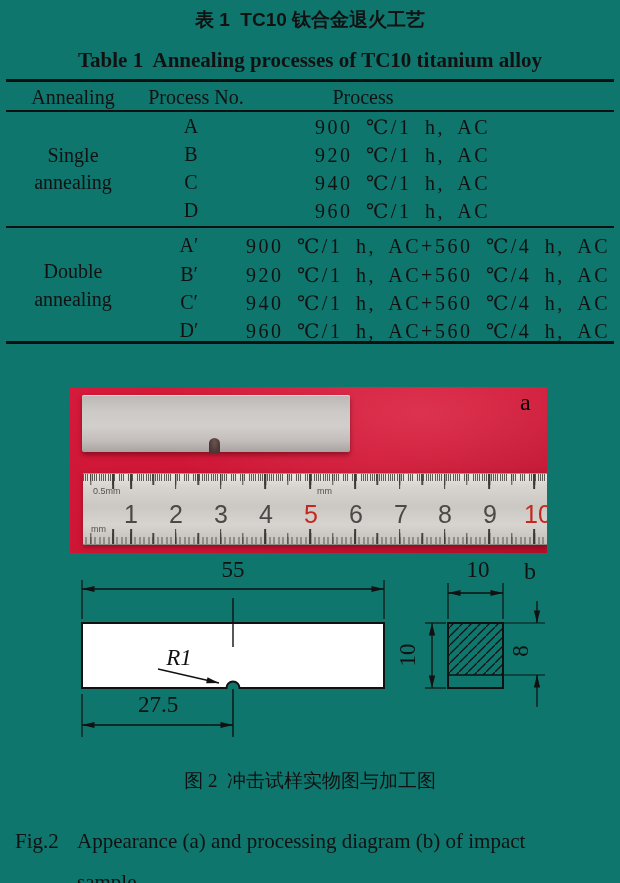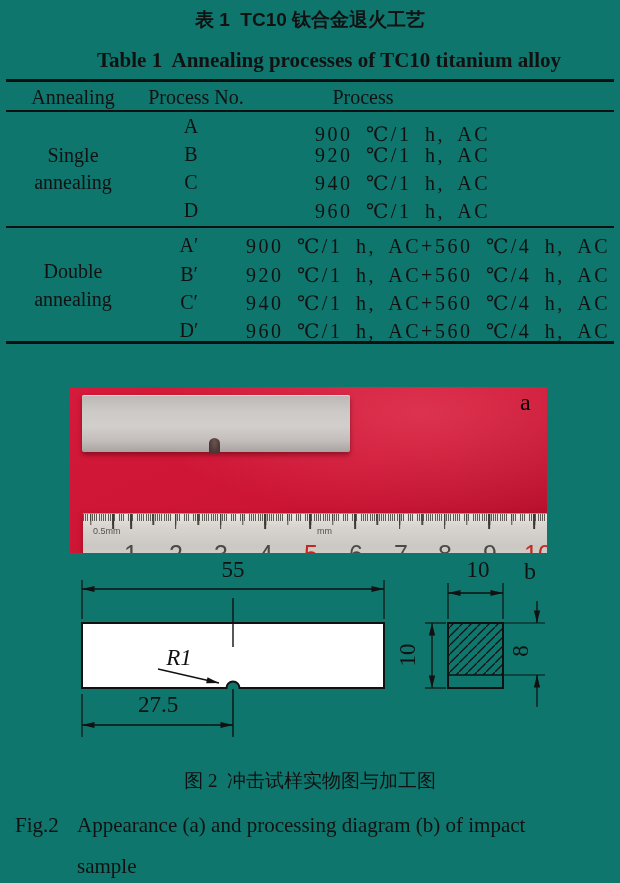--- a/index.html
+++ b/index.html
@@ -6,40 +6,40 @@
   body { background:#ffffff; width:620px; height:883px; overflow:hidden;
          font-family:"Liberation Serif","DejaVu Serif",serif; color:#111; }
   #root { position:relative; width:620px; height:883px; background:#0f766e; }
   .t { position:absolute; white-space:pre; }
   .ctr { transform:translateX(-50%); }
   .rule { position:absolute; left:6px; width:608px; background:#101010; }
 
   
   .title-zh { top:7px; left:310px; font-size:19px; font-weight:bold;
               font-family:"Liberation Sans","DejaVu Sans",sans-serif; }
-  .title-en { top:48px; left:329px; font-size:21px; font-weight:bold; }
+  .title-en { top:48px; left:310px; font-size:21px; font-weight:bold; }
   .th  { top:86px; font-size:20px; }
   .cell { font-size:20px; }
   .proc { font-size:20px; letter-spacing:2.5px; word-spacing:6px; }
 
   
   #photo { position:absolute; left:70px; top:387px; width:477px; height:166px; overflow:hidden;
            background: radial-gradient(ellipse at 74% 16%, rgba(255,120,140,.30), rgba(255,120,140,0) 55%),
                        linear-gradient(155deg,#d51a3b 0%, #cc1434 55%, #b20f2b 100%); }
   #bar { position:absolute; left:12px; top:8px; width:268px; height:57px; border-radius:2px;
          background: linear-gradient(180deg,#bbb7b4 0%, #cdc9c6 28%, #d2cecb 55%, #c3bebb 80%, #a8a3a0 100%);
          box-shadow: 0 3px 5px rgba(90,0,15,.55), inset 0 1px 0 rgba(255,255,255,.5); }
   #bar-notch { position:absolute; left:127px; bottom:-1px; width:11px; height:15px;
                border-radius:6px 6px 0 0;
                background: radial-gradient(ellipse at 50% 30%, #6b5450 0%, #4a3634 70%); }
   #photo-label { position:absolute; left:450px; top:2px; font-size:24px; color:#000; }
   #ruler { position:absolute; left:13px; top:86px; width:466px; height:72px;
            border-top:1px solid #99958e; border-bottom:1px solid #8d8982;
            background: linear-gradient(180deg,#eae7e2 0%, #d8d5d0 18%, #cbc8c3 46%, #d7d4cf 72%, #c3c0bb 100%);
-           box-shadow: 0 2px 5px rgba(95,0,15,.5); margin-top: 40px; }
+           box-shadow: 0 2px 5px rgba(95,0,15,.5); }
   .tick { position:absolute; left:0; width:100%; }
   #tk-top-fine { top:0; height:7px;
     background: repeating-linear-gradient(90deg, rgba(70,66,60,.85) 0 0.9px, transparent 0.9px 2.24px); }
   #tk-top-half { top:0; height:11px;
     background: repeating-linear-gradient(90deg, rgba(60,56,50,.9) 0 1.4px, transparent 1.4px 22.4px);
     background-position-x: 47.3px; }
   #tk-top-cm { top:0; height:15px;
     background: repeating-linear-gradient(90deg, #3d3a35 0 1.7px, transparent 1.7px 44.8px);
     background-position-x: 47.15px; }
   #tk-bot-mm { bottom:0; height:7px;
@@ -57,21 +57,21 @@
   .rnum.red { color:#c4271f; }
   .rsmall { position:absolute; font-family:"Liberation Sans","DejaVu Sans",sans-serif;
             font-size:9px; color:#55524c; }
 
   
   #diagram { position:absolute; left:0; top:555px; }
   #diagram text { font-family:"Liberation Serif","DejaVu Serif",serif; fill:#111; }
 
   
   .cap-zh { top:768px; left:310px; font-size:19px; }
-  .cap-en { font-size:21px; }
+  .cap-en { font-size:21px;margin-top:16px; }
 </style>
 </head>
 <body>
 
 <div id="root">
 
   <div>
     <div class="t ctr title-zh">表 1  TC10 钛合金退火工艺</div>
     <div class="t ctr title-en">Table 1  Annealing processes of TC10 titanium alloy</div>
 
@@ -85,21 +85,21 @@
     <div class="t ctr th" style="left:363px;">Process</div>
 
     <div class="t ctr cell" style="left:73px;top:144px;">Single</div>
     <div class="t ctr cell" style="left:73px;top:171px;">annealing</div>
 
     <div class="t ctr cell" style="left:191px;top:115px;">A</div>
     <div class="t ctr cell" style="left:191px;top:143px;">B</div>
     <div class="t ctr cell" style="left:191px;top:171px;">C</div>
     <div class="t ctr cell" style="left:191px;top:199px;">D</div>
 
-    <div class="t proc" style="left:315px;top:122px;text-align:right;">900 ℃/1 h, AC</div>
+    <div class="t proc" style="left:315px;top:115px;text-align:right;">900 ℃/1 h, AC</div>
     <div class="t proc" style="left:315px;top:143px;">920 ℃/1 h, AC</div>
     <div class="t proc" style="left:315px;top:171px;">940 ℃/1 h, AC</div>
     <div class="t proc" style="left:315px;top:199px;">960 ℃/1 h, AC</div>
 
     <div class="t ctr cell" style="left:73px;top:260px;">Double</div>
     <div class="t ctr cell" style="left:73px;top:288px;">annealing</div>
 
     <div class="t ctr cell" style="left:189px;top:234px;">A′</div>
     <div class="t ctr cell" style="left:189px;top:263px;">B′</div>
     <div class="t ctr cell" style="left:189px;top:291px;">C′</div>

